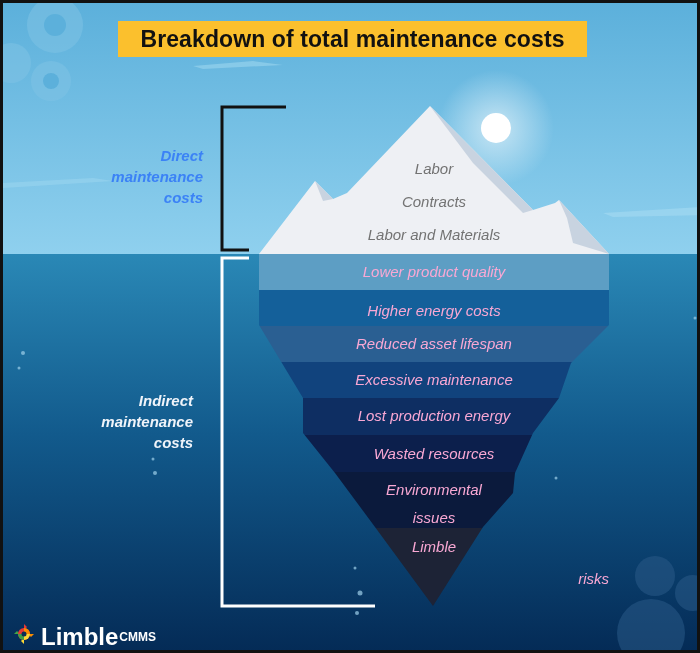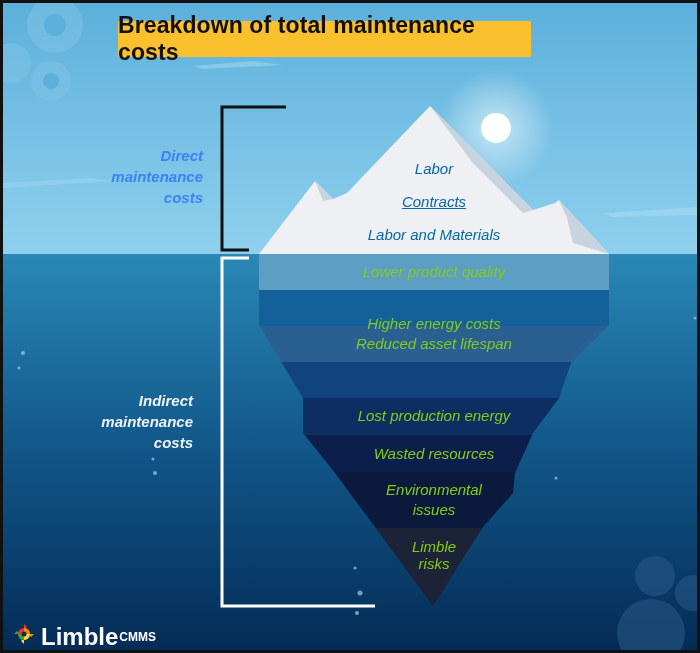--- a/index.html
+++ b/index.html
@@ -1,23 +1,23 @@
 <!DOCTYPE html>
 <html><head>
 <meta charset="utf-8">
 <style>
   html,body{margin:0;padding:0;}
   body{width:700px;height:653px;overflow:hidden;background:#000;font-family:"Liberation Sans",sans-serif;}
   .frame{position:absolute;left:0;top:0;width:700px;height:653px;border:3px solid #111;box-sizing:border-box;overflow:hidden;}
   svg.scene{position:absolute;left:0;top:0;}
-  .title{position:absolute;left:115px;top:18px;width:413px;height:36px;background:#fbc02d;display:flex;align-items:center;justify-content:center;}
+  .title{position:absolute;left:115px;top:18px;width:469px;height:36px;background:#fbc02d;display:flex;align-items:center;justify-content:center;}
   .title span{font-weight:bold;font-size:23px;color:#111;letter-spacing:0.1px;}
   .lbl{position:absolute;font-style:italic;font-weight:bold;font-size:15px;line-height:21px;text-align:right;}
-  .tip{position:absolute;left:256px;width:350px;text-align:center;font-style:italic;font-size:15px;color:#0369a1;}
-  .band{position:absolute;left:256px;width:350px;text-align:center;font-style:italic;font-size:15px;color:#84cc16;}
+  .tip{position:absolute;left:256px;width:350px;text-align:center;font-style:italic;font-size:15px;color:#737373;}
+  .band{position:absolute;left:256px;width:350px;text-align:center;font-style:italic;font-size:15px;color:#f9a8d4;}
   .logo{position:absolute;left:10px;top:620px;display:flex;align-items:flex-start;}
   .logo .word{color:#fff;font-weight:bold;font-size:24px;margin-left:6px;}
   .logo .cmms{color:#fff;font-weight:bold;font-size:12px;margin-left:1px;margin-top:7px;}
 </style>
 </head>
 <body>
 
 <div class="frame">
   <svg class="scene" width="700" height="653" viewBox="0 0 700 653">
     <defs>
@@ -108,35 +108,36 @@
     <div>costs</div>
   </div>
 
   <div class="lbl" style="left:90px;top:387px;width:100px;color:#f0f4fa;">
     <div>Indirect</div>
     <div>maintenance</div>
     <div>costs</div>
   </div>
 
   <div class="tip" style="top:157px;">Labor</div>
-  <div class="tip" style="top:190px;text-decoration:underline;">Contracts</div>
+  <div class="tip" style="top:190px;">Contracts</div>
   <div class="tip" style="top:223px;">Labor and Materials</div>
 
   <div class="band" style="top:260px;">Lower product quality</div>
-  <div class="band" style="top:312px;font-style:italic;">Higher energy costs</div>
+  <div class="band" style="top:299px;font-style:italic;">Higher energy costs</div>
   <div class="band" style="top:332px;">Reduced asset lifespan</div>
+  <div class="band" style="top:368px;">Excessive maintenance</div>
   <div class="band" style="top:404px;">Lost production energy</div>
   <div class="band" style="top:442px;">Wasted resources</div>
   <div class="band" style="top:478px;">
     <div>Environmental</div>
-    <div style="margin-top:3px;">issues</div>
+    <div style="margin-top:11px;">issues</div>
   </div>
   <div class="band" style="top:535px;">
     <div>Limble</div>
-    <div style="margin-top:0;">risks</div>
+    <div style="margin-top:15px;text-align:right;">risks</div>
   </div>
 
   <div class="logo">
     <svg width="22" height="22" viewBox="0 0 22 22">
       <path d="M11 1 L14 4 L11 7 Z" fill="#e53935"></path>
       <path d="M21 11 L18 14 L15 11 Z" fill="#fb8c00"></path>
       <path d="M11 21 L8 18 L11 15 Z" fill="#fdd835"></path>
       <path d="M1 11 L4 8 L7 11 Z" fill="#43a047"></path>
       <circle cx="11" cy="11" r="6" fill="#e53935"></circle>
       <path d="M11 5 A6 6 0 0 1 17 11 L11 11 Z" fill="#fb8c00"></path>

